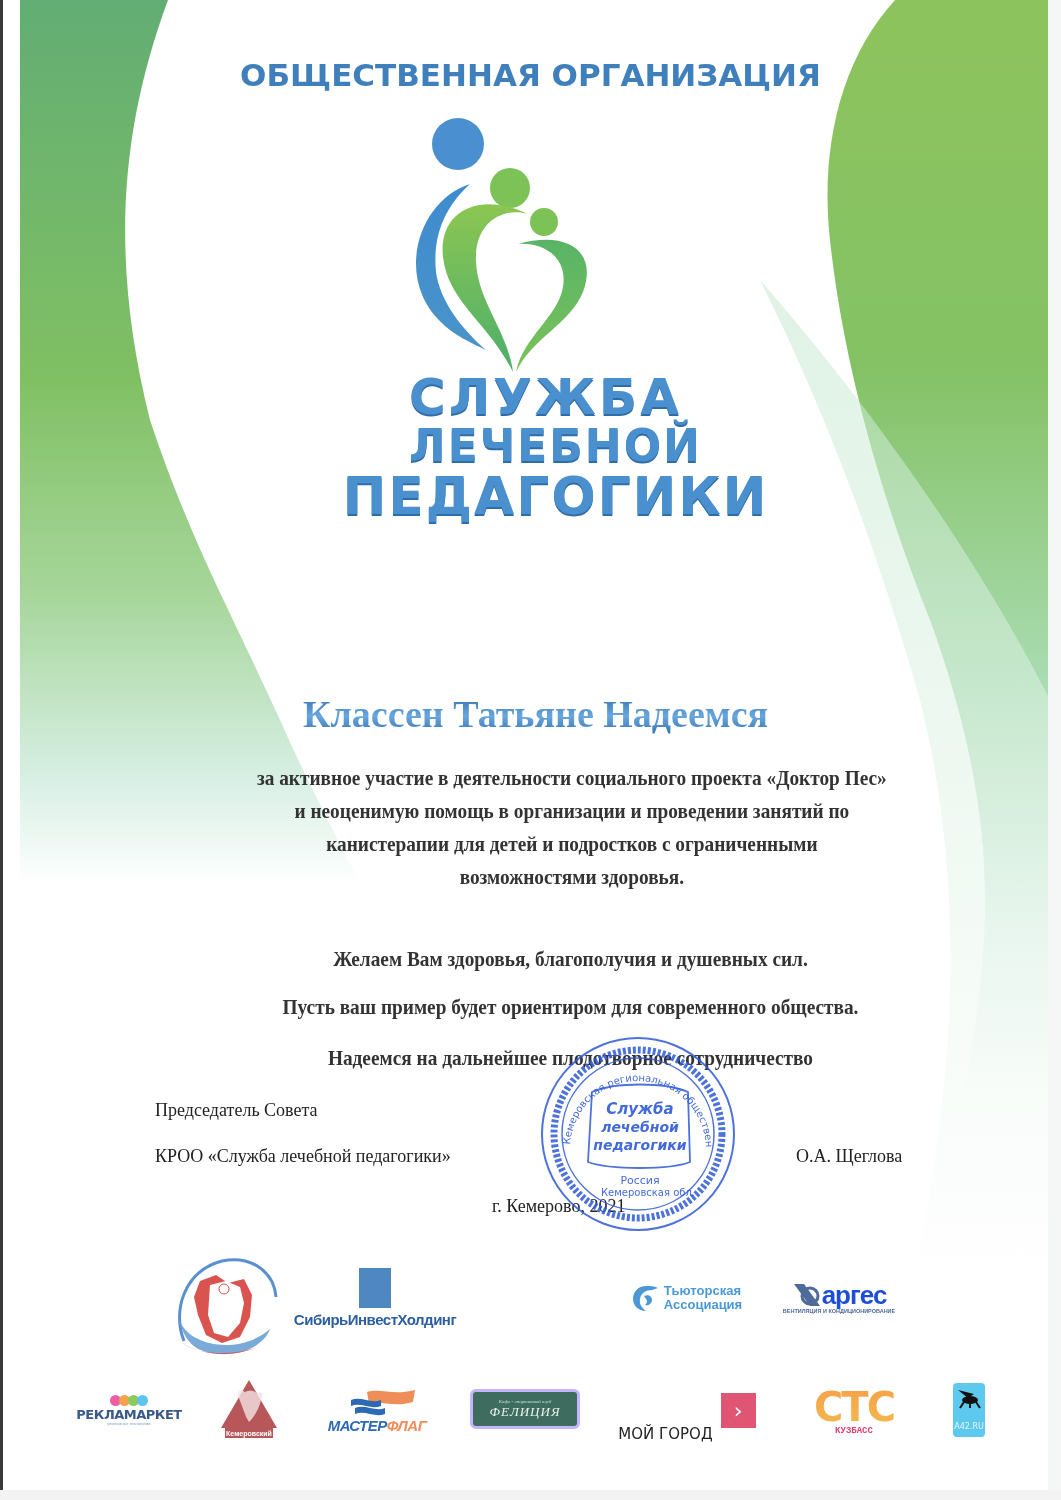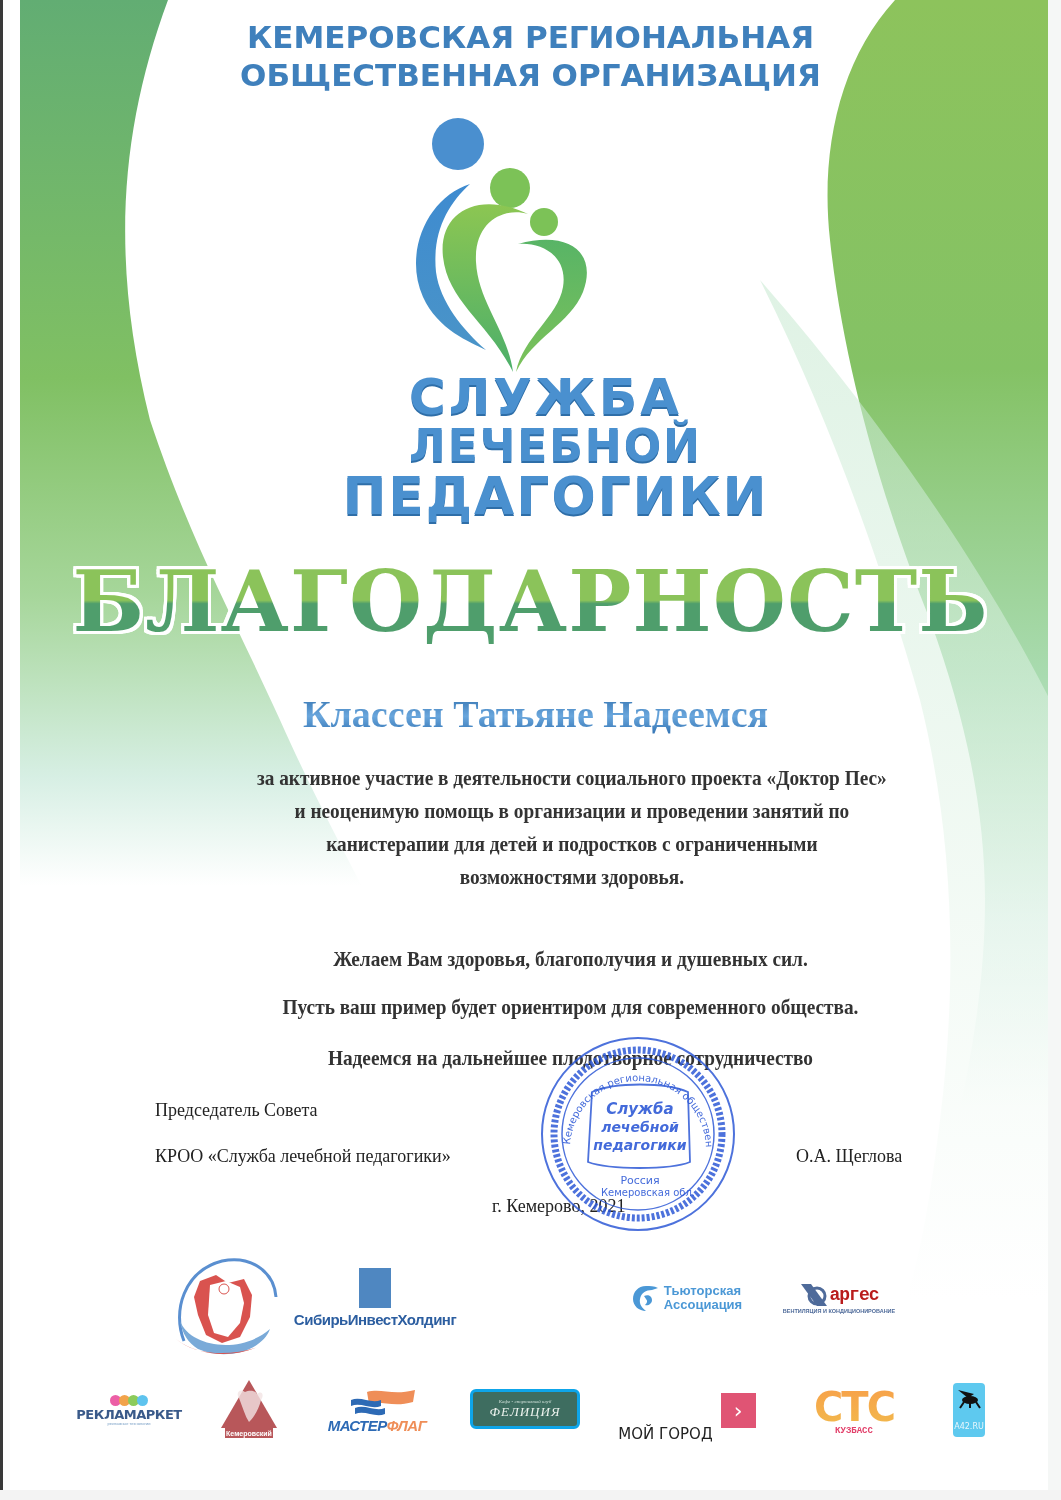--- a/index.html
+++ b/index.html
@@ -91,35 +91,35 @@
   .p-sibir { left: 300px; top: 1262px; width: 150px; height: 70px; }
   .p-sibir .box { width: 32px; height: 40px; background: #4f87c1; margin-bottom: 4px; position: relative; }
   .p-sibir .ptxt { color: #2c5ea0; font-size: 15px; letter-spacing: -0.5px; }
   .p-happy { left: 470px; top: 1252px; width: 130px; height: 105px; }
   .p-happy .t1 { font-family: "Liberation Sans", sans-serif; font-size: 5px; color: #8b57a6; margin-left: 24px; margin-top: -4px; }
   .p-happy .t2 { font-family: "Liberation Sans", sans-serif; font-size: 23px; color: #2d4f8f; margin-left: 20px; line-height: 20px; }
   .p-happy .t3 { font-family: "Liberation Sans", sans-serif; font-size: 17px; color: #54a6d9; margin-left: 14px; line-height: 16px; letter-spacing: 1px; }
   .p-tutor { left: 622px; top: 1278px; width: 130px; height: 40px; flex-direction: row; }
   .p-tutor .ptxt { color: #4b98d6; font-size: 13px; line-height: 14px; }
   .p-arges { left: 774px; top: 1276px; width: 130px; height: 44px; }
-  .p-arges .big { font-family: Liberation Mono, monospace; font-weight: bold; font-size: 18px; color: #b91c1c; letter-spacing: -1px; line-height: 24px; }
+  .p-arges .big { font-family: Liberation Sans, sans-serif; font-weight: bold; font-size: 26px; color: #1d4ed8; letter-spacing: -1px; line-height: 24px; }
   .p-arges .small { font-family: "Liberation Sans", sans-serif; font-weight: bold; font-size: 5.5px; color: #4f6b9a; }
 
   
   .p-reklama { left: 68px; top: 1385px; width: 122px; height: 50px; }
   .p-reklama .dots { display: flex; margin-bottom: 2px; }
   .p-reklama .dots span { width: 11px; height: 11px; border-radius: 50%; margin-left: -2px; }
   .p-reklama .ptxt { font-family: "DejaVu Sans", sans-serif; font-size: 13px; color: #3a5a8a; letter-spacing: -0.5px; }
   .p-reklama .sub { font-family: "Liberation Sans", sans-serif; font-size: 4px; color: #7aa0c6; }
   .p-kemer { left: 218px; top: 1378px; width: 62px; height: 62px; }
   .p-master { left: 318px; top: 1385px; width: 118px; height: 50px; }
   .p-master .ptxt { font-size: 15px; color: #2d6ab5; font-style: italic; letter-spacing: -0.5px; text-align: right; }
   .p-master .ptxt .o { color: #ef8e58; }
   .p-felic { left: 470px; top: 1388px; width: 110px; height: 42px; }
-  .p-felic .plate { width: 110px; height: 40px; border-radius: 6px; background: #3e6d60; border: 3px solid #0ea5e9;
+  .p-felic .plate { width: 110px; height: 40px; border-radius: 6px; background: #3e6d60; border: 3px solid #c4b5fd;
     display: flex; flex-direction: column; align-items: center; justify-content: center; }
   .p-felic .small { font-family: "Liberation Serif", serif; font-style: italic; font-size: 5px; color: #cfe0d8; }
   .p-felic .big { font-family: "Liberation Serif", serif; font-style: italic; font-size: 13px; color: #eef4ef; letter-spacing: 1px; }
   .p-mycity { left: 612px; top: 1392px; width: 150px; height: 36px; flex-direction: row; }
   .p-mycity .ptxt { font-family: "DejaVu Sans", sans-serif; font-weight: normal; font-size: 15px; color: #222; margin-right: 8px; margin-top: 48px; }
   .p-mycity .arrow { width: 35px; height: 35px; background: #e05474; color: #fff; font-family: "DejaVu Sans", sans-serif; font-size: 22px;
     display: flex; align-items: center; justify-content: center; }
   .p-sts { left: 802px; top: 1382px; width: 104px; height: 60px; }
   .p-sts .big { font-family: "DejaVu Sans", sans-serif; font-weight: bold; font-size: 40px; line-height: 38px; letter-spacing: -2px;
     background: linear-gradient(180deg, #f7a24a 0%, #f2b84c 100%); -webkit-background-clip: text; background-clip: text; -webkit-text-fill-color: transparent; }
@@ -160,21 +160,20 @@
     <path d="M20,0 L168,0 C120,130 110,260 150,420 C190,540 230,610 280,720 C320,810 360,880 420,1000 L420,1080 L20,1080 Z" fill="url(#gLeft)"></path>
 
     <path d="M1050,0 L895,0 C840,60 820,150 830,240 C845,380 890,520 930,620 C970,730 985,820 985,900 C985,1010 960,1120 930,1230 L1050,1230 Z" fill="url(#gRight)"></path>
 
     <path d="M760,280 C830,420 880,560 920,700 C950,820 960,960 940,1120 C930,1200 920,1260 905,1300 L1050,1300 L1050,700 C1000,600 900,440 760,280 Z" fill="url(#gRightFade)" opacity="0.55"></path>
 
     <rect x="1048" y="0" width="13" height="1500" fill="#f5f7f6"></rect>
     <rect x="0" y="1490" width="1061" height="10" fill="#f3f3f3"></rect>
   </svg>
 
-  <div class="org-title l1">КЕМЕРОВСКАЯ РЕГИОНАЛЬНАЯ</div>
   <div class="org-title l2">ОБЩЕСТВЕННАЯ ОРГАНИЗАЦИЯ</div>
 
   <svg class="logo-svg" viewBox="0 0 230 265">
     <defs>
       <linearGradient id="lgBlue" x1="0" y1="0" x2="0" y2="1">
         <stop offset="0" stop-color="#3e8bd0"></stop>
           <stop offset="1" stop-color="#4a94c8"></stop>
       </linearGradient>
       <linearGradient id="lgGreen" x1="0" y1="0" x2="0" y2="1">
         <stop offset="0" stop-color="#8cc652"></stop>
@@ -194,21 +193,20 @@
 
     <path d="M120,102 C70,78 30,100 35,145 C40,190 80,210 105,260 C100,220 70,190 68,150 C66,110 95,95 120,102 Z" fill="url(#lgGreen)"></path>
 
     <path d="M110,132 C160,118 190,140 175,180 C162,212 125,225 108,260 C115,225 150,205 155,175 C160,145 135,130 110,132 Z" fill="url(#lgGreen2)"></path>
   </svg>
 
   <div class="service-name s1">СЛУЖБА</div>
   <div class="service-name s2">ЛЕЧЕБНОЙ</div>
   <div class="service-name s3">ПЕДАГОГИКИ</div>
 
-  <div class="gratitude">БЛАГОДАРНОСТЬ</div>
 
   <div class="recipient">Классен Татьяне Надеемся</div>
 
   <div class="body-text p1">
     <div>за активное участие в деятельности социального проекта «Доктор Пес»</div>
     <div>и неоценимую помощь в организации и проведении занятий по</div>
     <div>канистерапии для детей и подростков с ограниченными</div>
     <div>возможностями здоровья.</div>
   </div>
 

